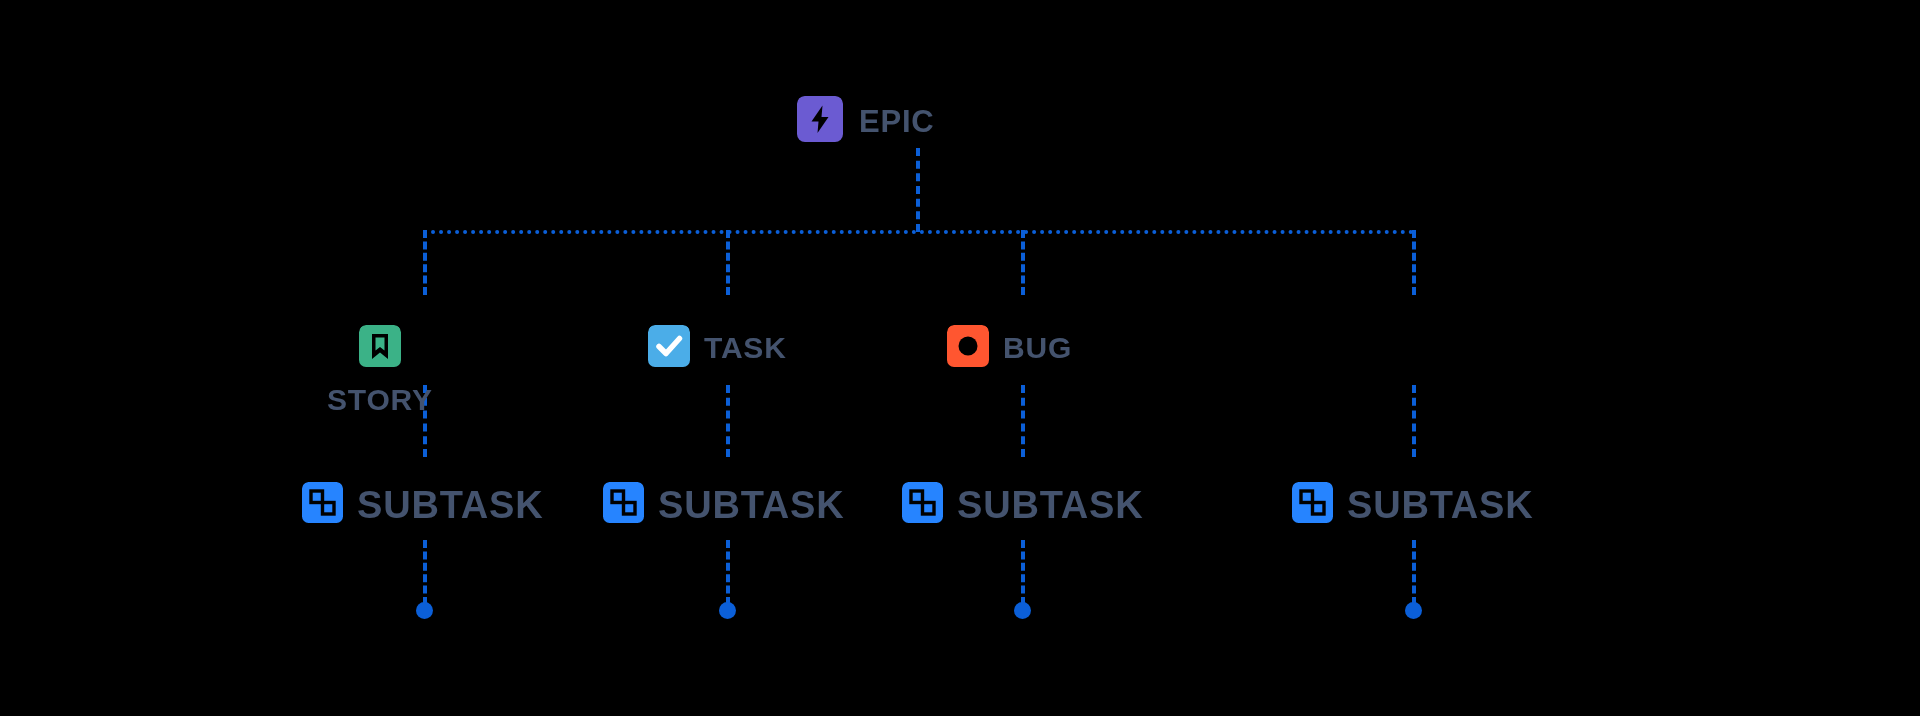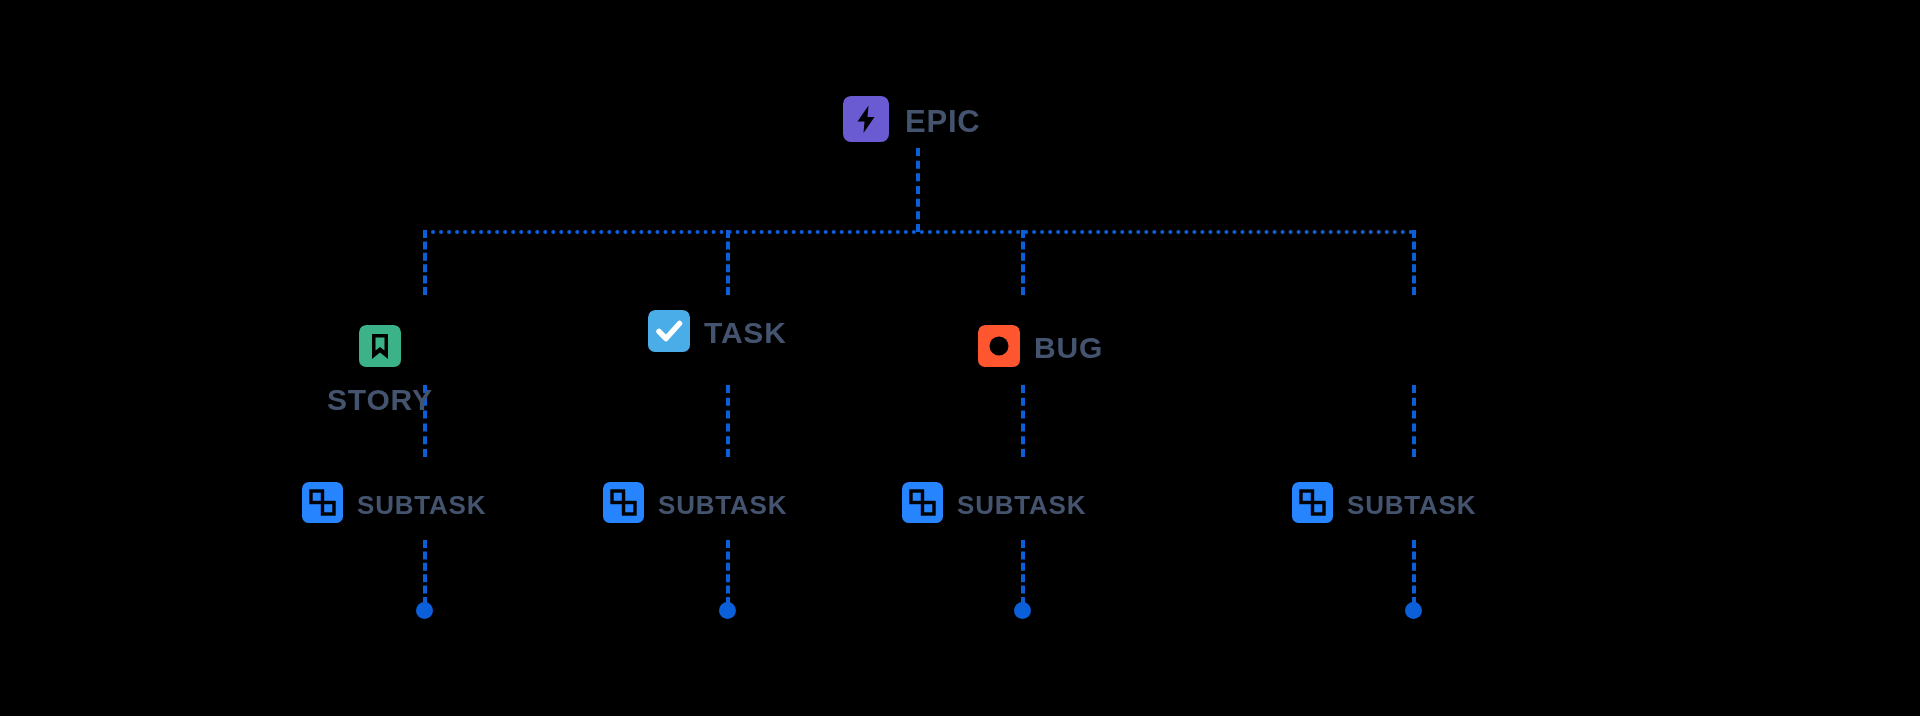--- a/index.html
+++ b/index.html
@@ -39,21 +39,21 @@
   .node-label {
     font-family: "Liberation Sans", sans-serif;
     font-weight: 700;
     font-size: 30px;
     letter-spacing: 0.8px;
     color: #44536E;
     line-height: 1;
   }
   .node-label.lvl1 { font-size: 31px; }
   .node-label.lvl2 { font-size: 30px; }
-  .node-label.lvl3 { font-size: 26px; }
+  .node-label.lvl3 { font-size: 38px; }
 
   
   .vline {
     position: absolute;
     width: 0;
     border-left: 4px dashed #0B5FD8;
   }
   .hline {
     position: absolute;
     height: 0;
@@ -89,52 +89,52 @@
   <div class="vline" style="left:423px; top:540px; height:65px;"></div>
   <div class="vline" style="left:726px; top:540px; height:65px;"></div>
   <div class="vline" style="left:1021px; top:540px; height:65px;"></div>
   <div class="vline" style="left:1412px; top:540px; height:65px;"></div>
 
   <div class="endpoint" style="left:416px; top:602px;"></div>
   <div class="endpoint" style="left:719px; top:602px;"></div>
   <div class="endpoint" style="left:1014px; top:602px;"></div>
   <div class="endpoint" style="left:1405px; top:602px;"></div>
 
-  <div class="node" style="left:843px; top:96px;gap:16px;">
+  <div class="node" style="left:797px; top:96px;gap:16px;">
     <span class="node-icon">
       <svg width="46" height="46" viewBox="0 0 46 46" xmlns="http://www.w3.org/2000/svg">
         <rect x="0" y="0" width="46" height="46" rx="8" ry="8" fill="#6B5BD2"></rect>
         <path d="M25.5 9.5 L14.5 25.5 L21.5 25.5 L20.5 37 L31.5 21 L24.5 21 Z" fill="#000000"></path>
       </svg>
     </span>
     <span class="node-label lvl1">EPIC</span>
   </div>
 
   <div class="node" style="left:327px; top:325px;flex-direction:column;">
     <span class="node-icon">
       <svg width="42" height="42" viewBox="0 0 42 42" xmlns="http://www.w3.org/2000/svg">
         <rect x="0" y="0" width="42" height="42" rx="7" ry="7" fill="#3BB287"></rect>
         <path d="M13 9 L29 9 L29 34 L21 27.5 L13 34 Z" fill="#000000"></path>
         <path d="M16.5 12.5 L25.5 12.5 L25.5 25.5 L21 22 L16.5 25.5 Z" fill="#3BB287"></path>
       </svg>
     </span>
     <span class="node-label lvl2">STORY</span>
   </div>
 
-  <div class="node" style="left:648px; top:310px;">
+  <div class="node" style="left:648px; top:325px;">
     <span class="node-icon">
       <svg width="42" height="42" viewBox="0 0 42 42" xmlns="http://www.w3.org/2000/svg">
         <rect x="0" y="0" width="42" height="42" rx="7" ry="7" fill="#4BADE8"></rect>
         <path d="M11 21.5 L18 28.5 L31.5 13.5" fill="none" stroke="#FFFFFF" stroke-width="5.5" stroke-linecap="round" stroke-linejoin="round"></path>
       </svg>
     </span>
     <span class="node-label lvl2">TASK</span>
   </div>
 
-  <div class="node" style="left:947px; top:325px;margin-left:31px;">
+  <div class="node" style="left:947px; top:325px;">
     <span class="node-icon">
       <svg width="42" height="42" viewBox="0 0 42 42" xmlns="http://www.w3.org/2000/svg">
         <rect x="0" y="0" width="42" height="42" rx="7" ry="7" fill="#FF5630"></rect>
         <circle cx="21" cy="21" r="9.5" fill="#000000"></circle>
       </svg>
     </span>
     <span class="node-label lvl2">BUG</span>
   </div>
 
 

